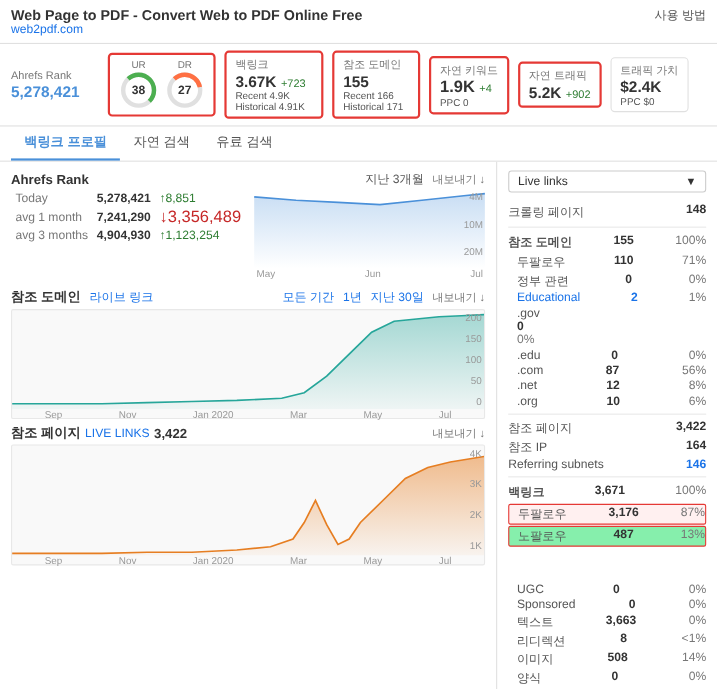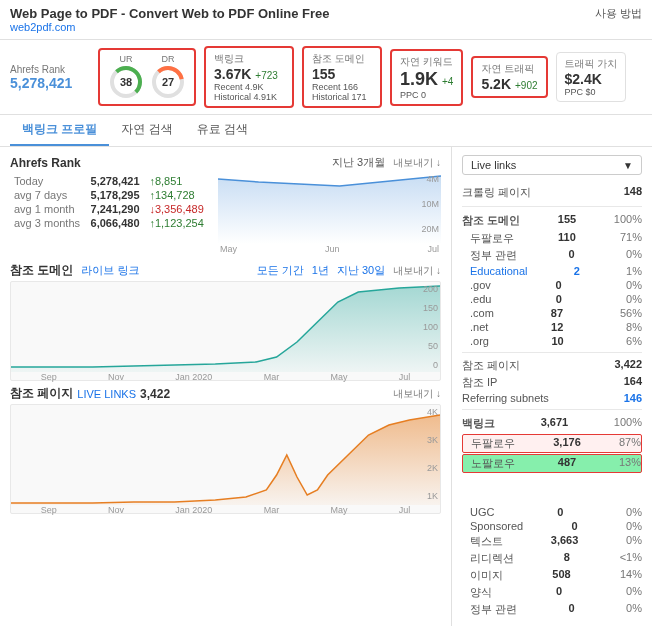--- a/index.html
+++ b/index.html
@@ -61,21 +61,21 @@
   <div style="border:2px solid #e53935; border-radius:4px; padding:4px 8px; min-width:80px;">
     <div style="font-size:10px; color:#777;">참조 도메인</div>
     <div style="font-size:14px; font-weight:bold; color:#333;">155</div>
     <div style="font-size:9px; color:#555;">Recent 166</div>
     <div style="font-size:9px; color:#555;">Historical 171</div>
   </div>
 
   <div style="border:2px solid #e53935; border-radius:4px; padding:4px 8px; min-width:70px;">
     <div style="font-size:10px; color:#777;">자연 키워드</div>
     <div style="display:flex; align-items:baseline; gap:4px;">
-      <span style="font-size:18px; font-weight:bold; color:#333;">1.9K</span>
+      <span style="font-size:15px; font-weight:bold; color:#333;">1.9K</span>
       <span style="font-size:10px; color:#2e7d32;">+4</span>
     </div>
     <div style="font-size:9px; color:#555;">PPC 0</div>
   </div>
 
   <div style="border:2px solid #e53935; border-radius:4px; padding:4px 8px; min-width:70px;">
     <div style="font-size:10px; color:#777;">자연 트래픽</div>
     <div style="display:flex; align-items:baseline; gap:4px;text-align:center;">
       <span style="font-size:14px; font-weight:bold; color:#333;">5.2K</span>
       <span style="font-size:10px; color:#2e7d32;">+902</span>
@@ -112,32 +112,27 @@
 
         <div style="min-width:200px;">
           <table style="border-collapse:collapse; width:100%;">
             <tbody>
                 <tr>
               <td style="font-size:11px; color:#777; padding:1px 4px;">Today</td>
               <td style="font-size:11px; color:#333; padding:1px 4px; font-weight:bold;">5,278,421</td>
               <td style="font-size:11px; color:#2e7d32; padding:1px 4px;">↑8,851</td>
             </tr>
             <tr>
-              <td style="font-size:11px; color:#777; padding:1px 4px;">avg 7 days</td>
-              <td style="font-size:11px; color:#333; padding:1px 4px; font-weight:bold;">5,178,295</td>
-              <td style="font-size:11px; color:#2e7d32; padding:1px 4px;">↑134,728</td>
-            </tr>
-            <tr>
               <td style="font-size:11px; color:#777; padding:1px 4px;">avg 1 month</td>
               <td style="font-size:11px; color:#333; padding:1px 4px; font-weight:bold;">7,241,290</td>
-              <td style="font-size:11px; color:#c62828; padding:1px 4px;margin-top:10px;">↓3,356,489</td>
+              <td style="font-size:15px; color:#c62828; padding:1px 4px;margin-top:10px;">↓3,356,489</td>
             </tr>
             <tr>
               <td style="font-size:11px; color:#777; padding:1px 4px;">avg 3 months</td>
-              <td style="font-size:11px; color:#333; padding:1px 4px; font-weight:bold;">6,066,480</td>
+              <td style="font-size:11px; color:#333; padding:1px 4px; font-weight:bold;">4,904,930</td>
               <td style="font-size:11px; color:#2e7d32; padding:1px 4px;">↑1,123,254</td>
             </tr>
           </tbody>
             </table>
         </div>
 
         <div style="flex:1; position:relative; height:80px;">
           <svg width="100%" height="70" viewBox="0 0 220 70" preserveAspectRatio="none">
             <defs>
               <linearGradient id="grad1" x1="0" y1="0" x2="0" y2="1">
@@ -272,21 +267,21 @@
       <div style="display:flex; justify-content:space-between; padding:1px 0 1px 8px;">
         <span style="color:#555;">정부 관련</span>
         <span style="font-weight:bold;">0</span>
         <span style="color:#777;">0%</span>
       </div>
       <div style="display:flex; justify-content:space-between; padding:1px 0 1px 8px;">
         <span style="color:#1a73e8; cursor:pointer;">Educational</span>
         <span style="color:#1a73e8; font-weight:bold;">2</span>
         <span style="color:#777;">1%</span>
       </div>
-      <div style="display:flex; justify-content:space-between; padding:1px 0 1px 8px;">
+      <div style="display:flex; justify-content:space-between; padding:1px 0 1px 8px;flex-direction:column;">
         <span style="color:#555;">.gov</span>
         <span style="font-weight:bold;">0</span>
         <span style="color:#777;">0%</span>
       </div>
       <div style="display:flex; justify-content:space-between; padding:1px 0 1px 8px;">
         <span style="color:#555;">.edu</span>
         <span style="font-weight:bold;">0</span>
         <span style="color:#777;">0%</span>
       </div>
       <div style="display:flex; justify-content:space-between; padding:1px 0 1px 8px;">

